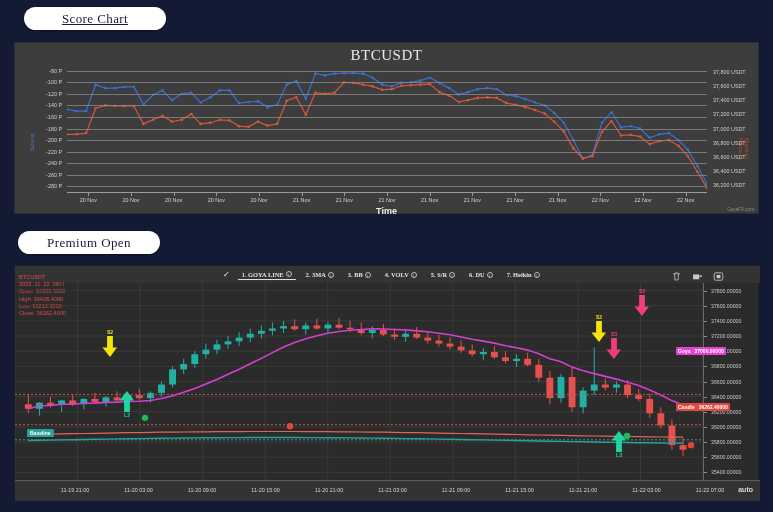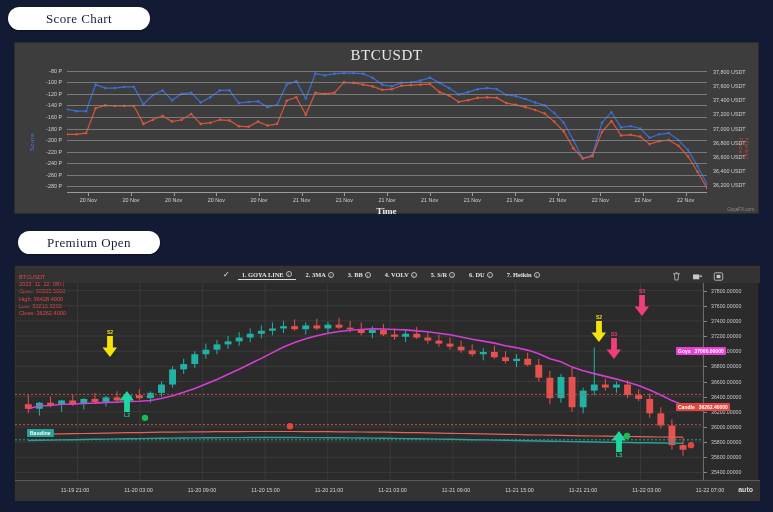--- a/index.html
+++ b/index.html
@@ -17,21 +17,21 @@
     background: #ffffff;
     border-radius: 14px;
     height: 23px;
     display: flex; align-items: center; justify-content: center;
     font-family: "Liberation Serif", serif;
     font-size: 13px;
     color: #1b1b3a;
     letter-spacing: .4px;
     box-shadow: 0 1px 2px rgba(0,0,0,.4);
   }
-  #pill-score { left: 8px; top: 7px; width: 142px; }
+  #pill-score { left: 24px; top: 7px; width: 142px; text-decoration: underline; }
   #pill-premium { left: 18px; top: 231px; width: 142px; }
 
   
   #score-panel {
     position: absolute; left: 14px; top: 42px;
     width: 745px; height: 172px;
     background: #3d3d3d;
     border: 1px solid #2c2c2c;
   }
   #score-title {
@@ -75,21 +75,21 @@
   .xtick {
     position: absolute; top: 0; width: 1px; height: 3px; background: #9a9a9a;
   }
   .xtick-label {
     position: absolute; top: 4px; transform: translateX(-50%);
     font-size: 5.4px; color: #d2d2d2; white-space: nowrap;
   }
   #score-xaxis-title {
     position: absolute; left: 0; right: 0; top: 163px;
     text-align: center;
-    font-family: Liberation Serif, serif;
+    font-family: Liberation Sans, sans-serif;
     font-size: 9px; color: #eeeeee; font-weight: bold;
   }
   #score-credit {
     position: absolute; right: 4px; bottom: 1px;
     font-size: 4.6px; color: #8e8e8e;
   }
 
   
   #premium-panel {
     position: absolute; left: 14px; top: 265px;

